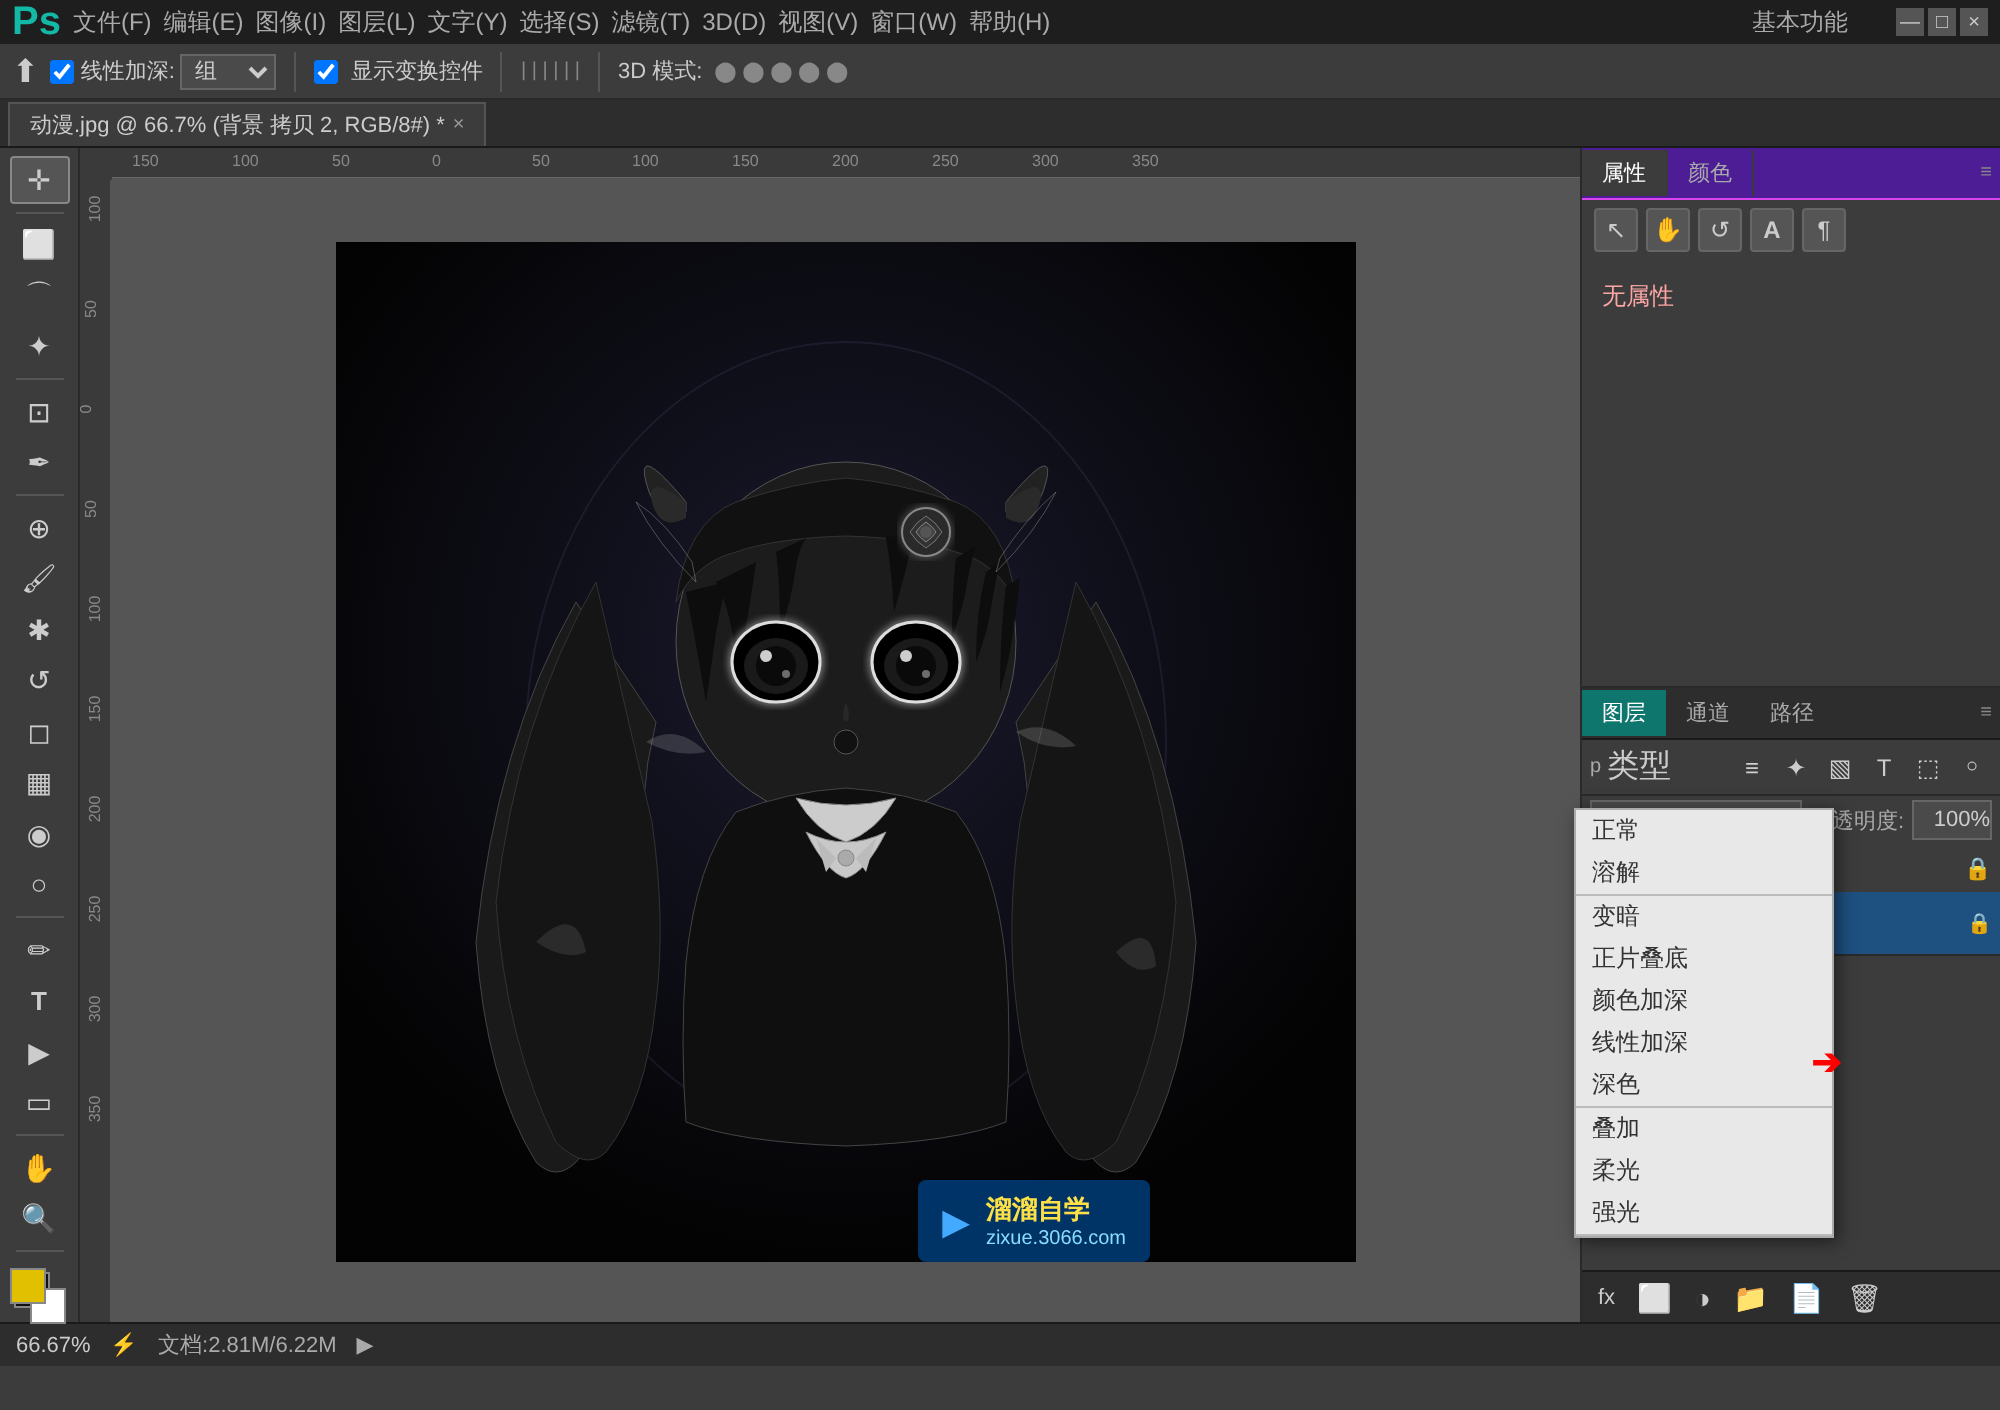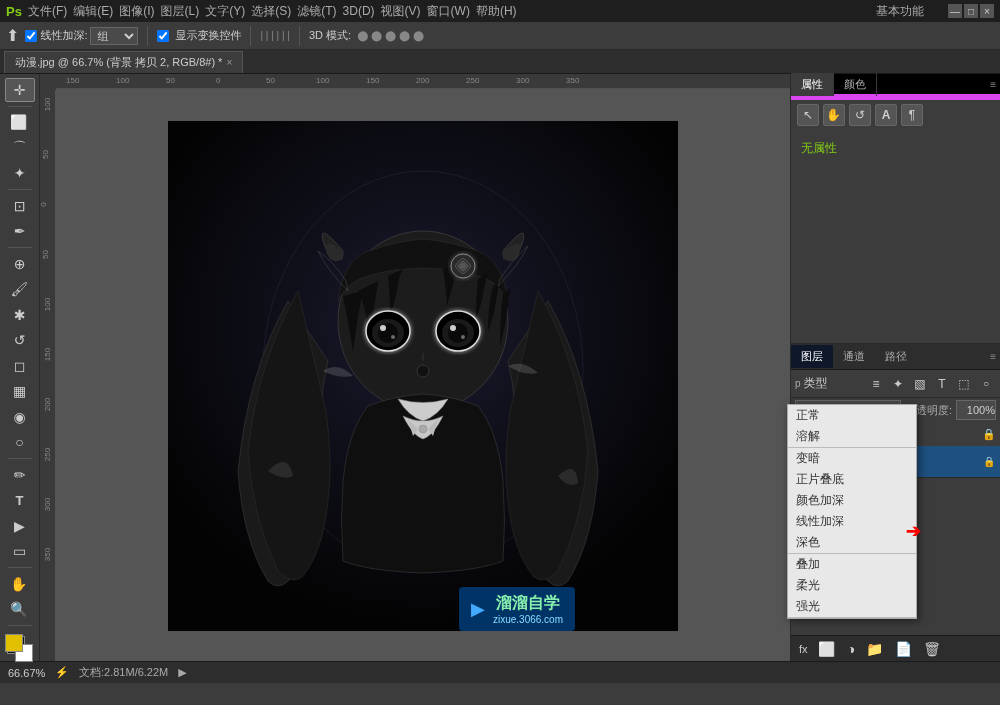--- a/index.html
+++ b/index.html
@@ -10,21 +10,21 @@
       height: 22px;
       background: #1e1e1e;
       display: flex;
       align-items: center;
       justify-content: space-between;
       padding: 0 6px;
       color: #aaa;
       font-size: 12px;
     }
     #titlebar .title-left { display: flex; align-items: center; gap: 6px; }
-    #titlebar .ps-logo { color: #84cc16; font-weight: bold; font-size: 13px; }
+    #titlebar .ps-logo { color: #14b8a6; font-weight: bold; font-size: 20px; }
     #titlebar .title-controls { display: flex; gap: 2px; }
     #titlebar .title-controls span {
       width: 14px; height: 14px; background: #555; display: inline-flex; align-items: center; justify-content: center; font-size: 10px; cursor: pointer; color: #ccc;
     }
 
     
     #optionsbar {
       height: 28px;
       background: #3c3c3c;
       display: flex;
@@ -137,24 +137,24 @@
       flex-shrink: 0;
     }
 
     
     #properties-panel {
       height: 270px;
       border-bottom: 1px solid #2a2a2a;
     }
     .panel-tabs {
       height: 26px;
-      background: #000000;
-      display: flex;
-      align-items: center;
-      border-bottom: 6px solid #d946ef;
+      background: #4c1d95;
+      display: flex;
+      align-items: center;
+      border-bottom: 1px solid #d946ef;
     }
     .panel-tab {
       padding: 4px 10px;
       font-size: 11px;
       color: #aaa;
       cursor: pointer;
       border-right: 1px solid #3a3a3a;
     }
     .panel-tab.active { color: #fff; background: #3c3c3c; }
     .panel-tools {
@@ -165,21 +165,21 @@
     }
     .panel-tool-btn {
       width: 22px; height: 22px;
       background: #555; border: 1px solid #666;
       display: flex; align-items: center; justify-content: center;
       cursor: pointer; font-size: 12px; color: #ccc;
       border-radius: 2px;
     }
     .no-properties {
       padding: 10px;
-      color: #84cc16;
+      color: #fca5a5;
       font-size: 12px;
     }
 
     
     #layers-panel {
       flex: 1;
       display: flex;
       flex-direction: column;
     }
     .layers-tabs {
@@ -188,21 +188,21 @@
       display: flex;
       align-items: center;
       border-bottom: 1px solid #1a1a1a;
     }
     .layers-tab {
       padding: 4px 10px;
       font-size: 11px;
       color: #aaa;
       cursor: pointer;
     }
-    .layers-tab.active { color: #fff; background: #0f172a; }
+    .layers-tab.active { color: #fff; background: #0f766e; }
     .layers-toolbar {
       height: 28px;
       background: #3c3c3c;
       display: flex;
       align-items: center;
       padding: 0 4px;
       gap: 3px;
       border-bottom: 1px solid #2a2a2a;
     }
     .layers-toolbar-icons { display: flex; gap: 2px; margin-left: auto; }
@@ -280,21 +280,21 @@
       right: 215px;
       background: rgba(0, 60, 120, 0.85);
       padding: 6px 12px;
       border-radius: 4px;
       display: flex;
       align-items: center;
       gap: 8px;
       z-index: 50;
     }
     #watermark .wm-logo { color: #4af; font-size: 18px; }
-    #watermark .wm-text { color: #86efac; font-size: 16px; font-weight: bold; text-align: center; }
+    #watermark .wm-text { color: #fde047; font-size: 13px; font-weight: bold; }
     #watermark .wm-sub { color: #8df; font-size: 10px; }
 
     
     .r-mark { position: absolute; font-size: 8px; color: #888; }
   </style>
 </head>
 <body>
 
 <div id="titlebar">
   <div class="title-left">
@@ -540,21 +540,21 @@
       <div class="layers-tabs">
         <span class="layers-tab active">图层</span>
         <span class="layers-tab">通道</span>
         <span class="layers-tab">路径</span>
         <div style="margin-left:auto;display:flex;gap:2px;padding:0 4px;">
           <span style="cursor:pointer;font-size:10px;color:#888;">≡</span>
         </div>
       </div>
       <div class="layers-toolbar">
         <span style="font-size:10px;color:#aaa;">p</span>
-        <span style="font-size:12px;">类型</span>
+        <span style="font-size:16px;">类型</span>
         <div class="layers-toolbar-icons">
           <span class="layers-toolbar-icon">≡</span>
           <span class="layers-toolbar-icon">✦</span>
           <span class="layers-toolbar-icon">▧</span>
           <span class="layers-toolbar-icon">T</span>
           <span class="layers-toolbar-icon">⬚</span>
           <span class="layers-toolbar-icon" style="font-size:10px;">○</span>
         </div>
       </div>
       <div class="blend-row">

